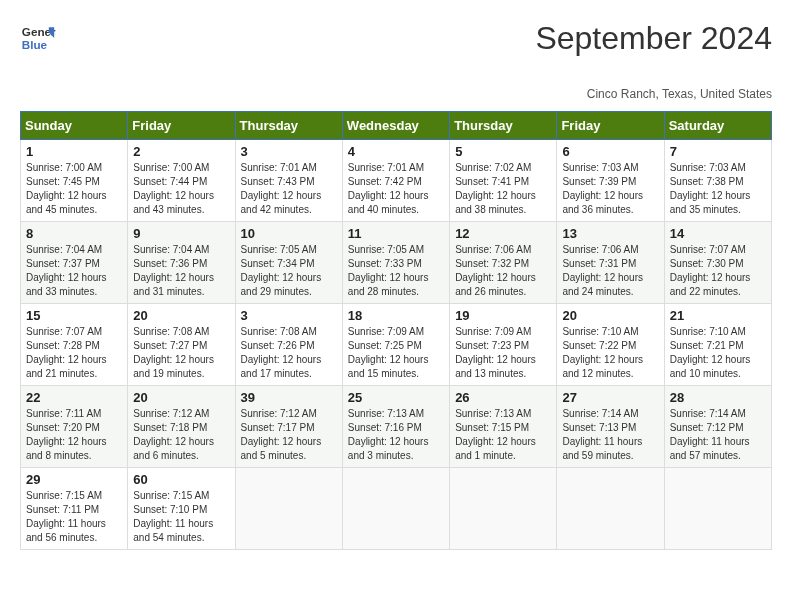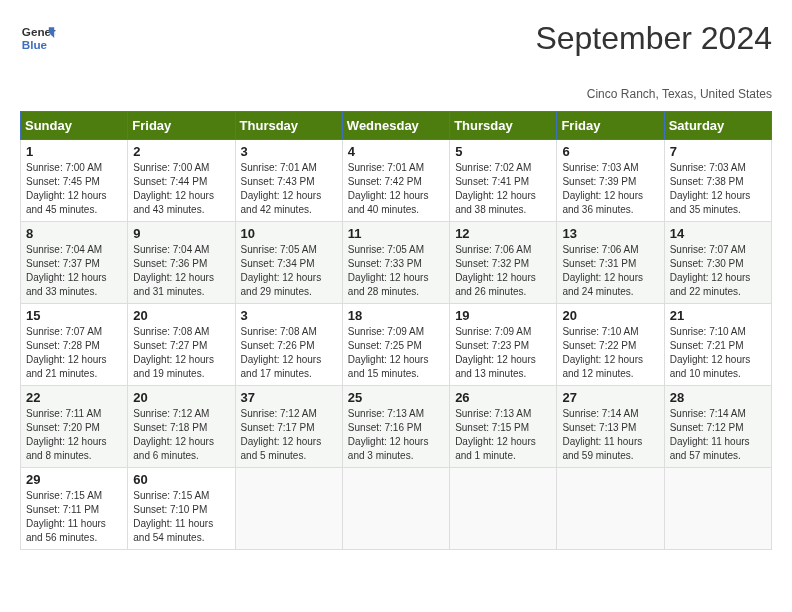--- a/index.html
+++ b/index.html
@@ -253,21 +253,21 @@
 Sunset: 7:20 PM
 Daylight: 12 hours and 8 minutes.</div>
         </td>
         <td>
           <div class="day-number">20</div>
           <div class="day-info" style="white-space: pre-line;">Sunrise: 7:12 AM
 Sunset: 7:18 PM
 Daylight: 12 hours and 6 minutes.</div>
         </td>
         <td>
-          <div class="day-number">37</div>
+          <div class="day-number">39</div>
           <div class="day-info" style="white-space: pre-line;">Sunrise: 7:12 AM
 Sunset: 7:17 PM
 Daylight: 12 hours and 5 minutes.</div>
         </td>
         <td>
           <div class="day-number">25</div>
           <div class="day-info" style="white-space: pre-line;">Sunrise: 7:13 AM
 Sunset: 7:16 PM
 Daylight: 12 hours and 3 minutes.</div>
         </td>

